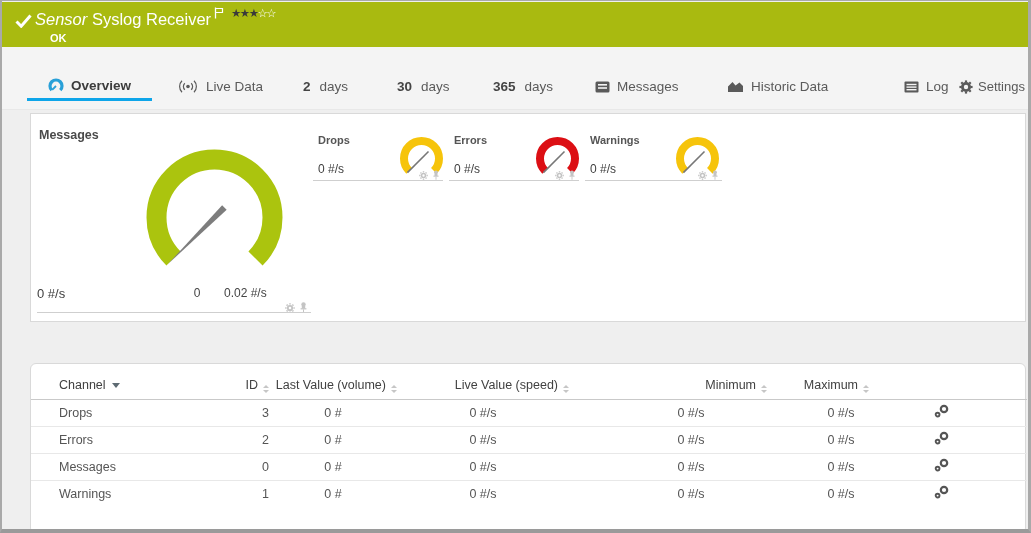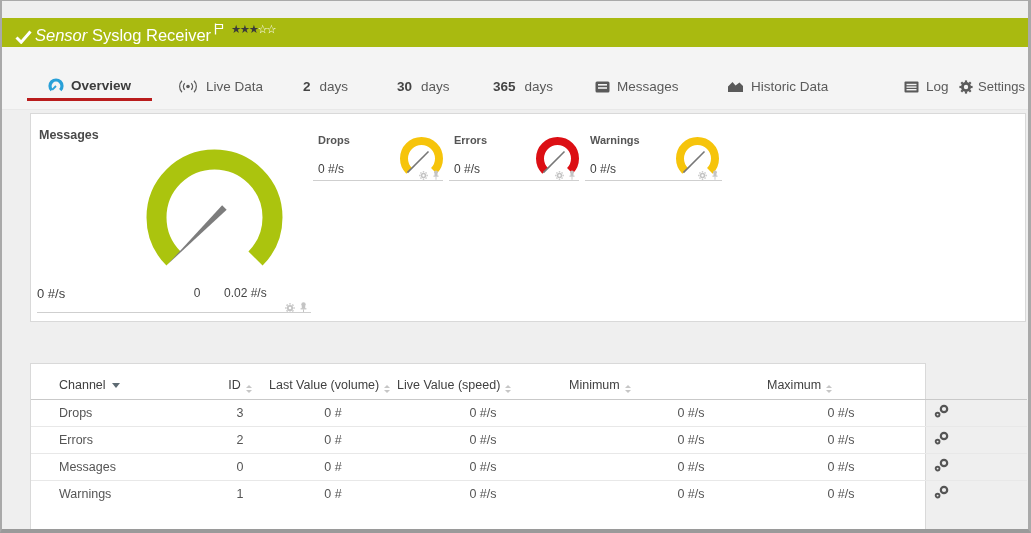--- a/index.html
+++ b/index.html
@@ -1,54 +1,54 @@
 <!DOCTYPE html>
 <html><head>
 <meta charset="utf-8">
 <style>
 * { margin:0; padding:0; box-sizing:border-box; }
 html,body { width:1031px; height:533px; overflow:hidden; }
 body { font-family:"Liberation Sans", sans-serif; background:#efefef; }
 .window { position:relative; width:1031px; height:533px; border:1px solid #a9a9a9; border-left-width:2px; border-right-width:3px; border-bottom-width:4px; border-bottom-color:#9a9a9a; overflow:hidden; background:#efefef; }
-.header { position:absolute; left:0; top:17px; width:1026px; height:51px; background:#a9ba10; }
+.header { position:absolute; left:0; top:1px; width:1026px; height:51px; background:#a9ba10; }
 .check-icon { position:absolute; left:13px; top:12px; }
 .titleline { position:absolute; left:33px; top:8px; color:#fff; font-size:16.5px; }
 .kind { font-style:italic; }
 .flag-icon { position:relative; top:-6px; margin-left:3px; display:inline-block; }
 .stars { position:absolute; left:229px; top:4px; font-family:"DejaVu Sans", sans-serif; font-size:11.5px; letter-spacing:-1.5px; }
 .star-full { color:#3a3a3a; }
 .star-empty { color:#ffffff; }
 .status-ok { position:absolute; left:48px; top:30px; color:#fff; font-size:11px; font-weight:bold; }
 .tabbar { position:absolute; left:0; top:46px; width:1026px; height:63px; background:#f4f4f4; border-bottom:1px solid #e8e8e8; }
 .tab { position:absolute; top:25px; height:29px; display:flex; align-items:center; gap:7px; font-size:13.5px; color:#5a5a5a; cursor:pointer; }
-.tab.active { color:#3c3c3c; font-weight:bold; border-bottom:3px solid #b91c1c; justify-content:center; }
+.tab.active { color:#3c3c3c; font-weight:bold; border-bottom:3px solid #0ea5e9; justify-content:center; }
 .tab .num { font-weight:bold; color:#444; margin-right:2px; }
 .panel { position:absolute; background:#fff; border:1px solid #d9d9d9; }
 .gauges-panel { left:28px; top:112px; width:996px; height:209px; }
 .gauge-title { position:absolute; font-weight:bold; color:#4a4a4a; }
 .primary-title { left:8px; top:14px; font-size:12.5px; }
 .primary-value { position:absolute; left:6px; top:172px; font-size:13px; color:#3f3f3f; }
 .primary-min { position:absolute; left:156px; top:172px; width:20px; text-align:center; font-size:12px; color:#444; }
 .primary-max { position:absolute; left:193px; top:172px; width:60px; font-size:12px; color:#444; }
 .primary-underline { position:absolute; left:6px; top:198px; width:274px; border-bottom:1px solid #cfcfcf; }
 .primary-svg { position:absolute; left:110px; top:30px; }
 .gauge-icons { position:absolute; display:flex; gap:4px; align-items:center; }
 .primary-icons { left:254px; top:188px; }
 .sgauge { position:absolute; top:20px; width:130px; height:47px; border-bottom:1px solid #cfcfcf; }
 .sgauge .s-title { position:absolute; left:5px; top:0px; font-size:11px; font-weight:bold; color:#555; }
 .sgauge .s-value { position:absolute; left:5px; top:28px; font-size:12px; color:#3f3f3f; }
 .sgauge svg.arc { position:absolute; left:84px; top:1px; }
 .sgauge .gauge-icons { right:3px; top:36px; }
-.table-panel { left:28px; top:362px; width:896px; height:171px; }
+.table-panel { left:28px; top:362px; width:996px; height:171px;border-radius:6px; }
 .ctable { width:100%; border-collapse:collapse; table-layout:fixed; }
 .ctable col.c1{width:178px;} .ctable col.c2{width:60px;} .ctable col.c3{width:128px;} .ctable col.c4{width:172px;} .ctable col.c5{width:198px;} .ctable col.c6{width:102px;} .ctable col.c7{width:158px;}
-.ctable th { font-weight:normal; color:#414141; font-size:12.5px; text-align:left; height:35px; padding-top:8px; border-bottom:1px solid #c9c9c9; white-space:nowrap; }
+.ctable th { font-weight:normal; color:#414141; font-size:12.5px; text-align:right; height:35px; padding-top:8px; border-bottom:1px solid #c9c9c9; white-space:nowrap; }
 .ctable td { color:#555; font-size:12.5px; text-align:center; height:27px; border-bottom:1px solid #e8e8e8; white-space:nowrap; }
 .ctable th.l, .ctable td.l { text-align:left; padding-left:28px; }
-.ctable th.l2, .ctable td.l2 { text-align:center; padding-left:2px;margin-top:27px; }
+.ctable th.l2, .ctable td.l2 { text-align:right; padding-left:2px;margin-top:27px; }
 .ctable th.shift, .ctable td.shift { padding-left:46px; }
 .ctable td.gear-cell { text-align:left; padding-left:65px; border-bottom:1px solid #e8e8e8; }
 .ctable tr:last-child td { border-bottom:none; }
 .sort { display:inline-flex; flex-direction:column; gap:2px; margin-left:5px; vertical-align:1px; }
 .sort i { display:block; width:0; height:0; border-left:3.5px solid transparent; border-right:3.5px solid transparent; }
 .sort .up { border-bottom:3.5px solid #c6c6c6; }
 .sort .dn { border-top:3.5px solid #c6c6c6; }
 .sortsingle { display:inline-block; width:0; height:0; border-left:4.5px solid transparent; border-right:4.5px solid transparent; border-top:5.5px solid #5e6b73; margin-left:6px; vertical-align:1px; }
 </style>
 </head>

